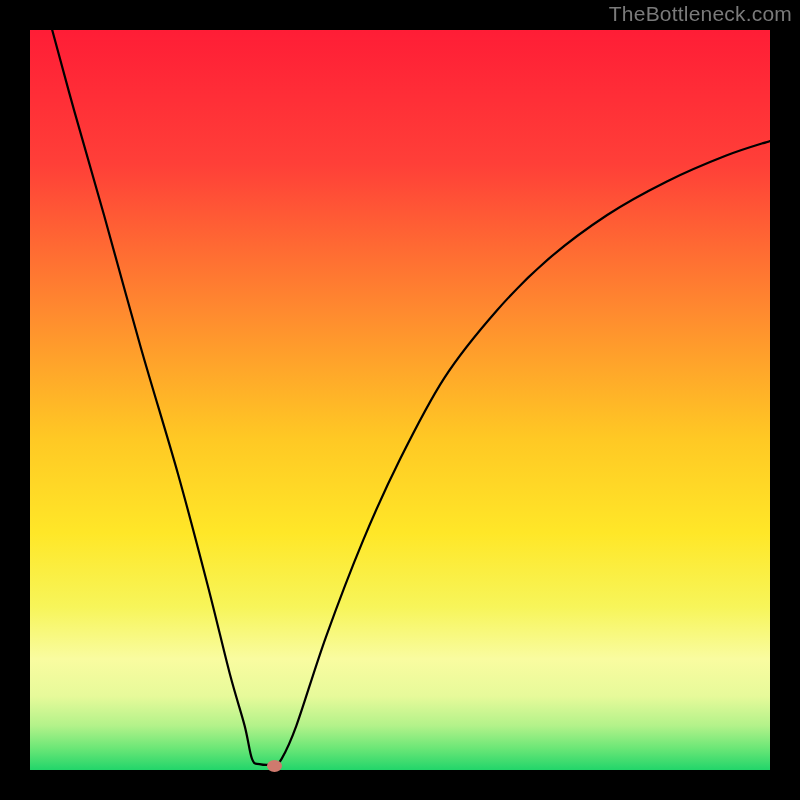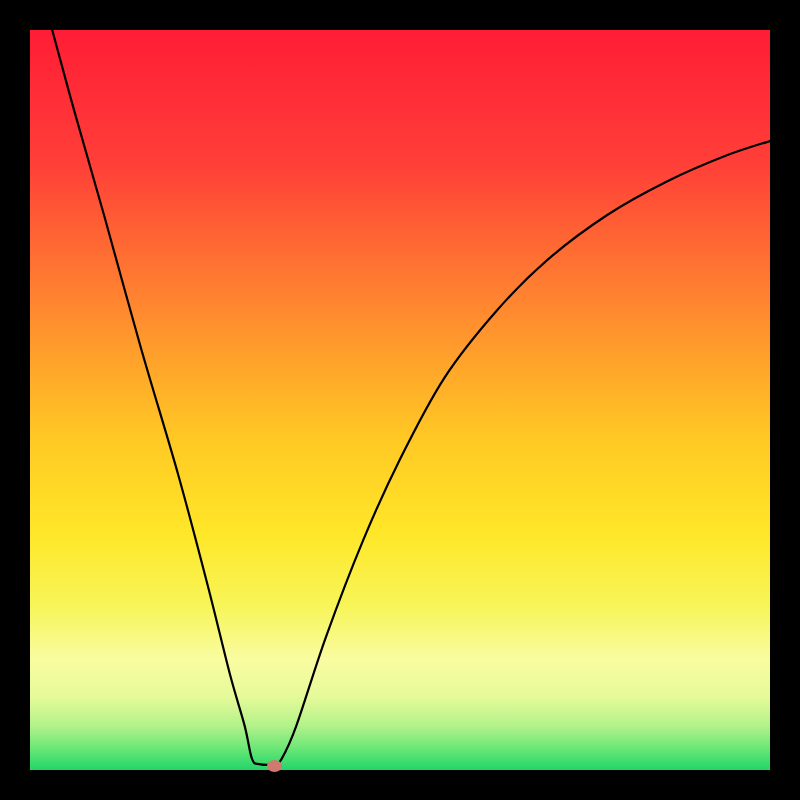--- a/index.html
+++ b/index.html
@@ -44,20 +44,21 @@
     height: 12px;
     background: #cf7a6e;
     border-radius: 50%;
   }
 </style>
 </head>
 <body>
 
 <div class="frame">
 
+  <div class="watermark">TheBottleneck.com</div>
 
   <div class="plot">
     <svg width="740" height="740" viewBox="0 0 740 740">
       <defs>
         <linearGradient id="bg-grad" x1="0" y1="0" x2="0" y2="1">
             <stop offset="0%" stop-color="#ff1d36"></stop>
             <stop offset="18%" stop-color="#ff3f38"></stop>
             <stop offset="38%" stop-color="#ff8a2f"></stop>
             <stop offset="55%" stop-color="#ffc824"></stop>
             <stop offset="68%" stop-color="#ffe728"></stop>

